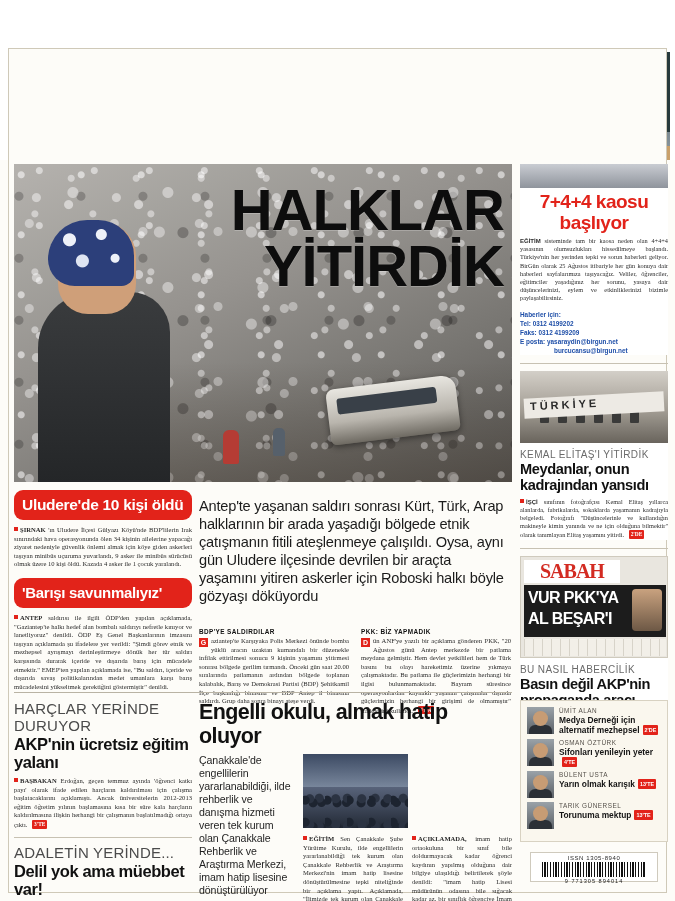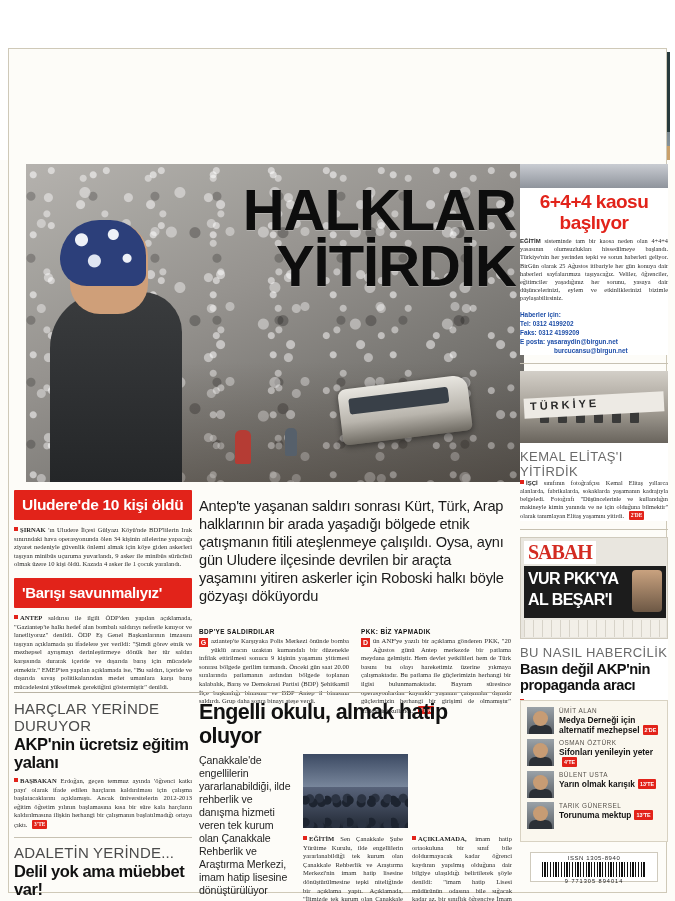--- a/index.html
+++ b/index.html
@@ -114,21 +114,21 @@
     content: ""; position: absolute; left: 14px; top: -20px;
     width: 7px; height: 26px; background: #e7b98f; border-radius: 4px;
   }
   .mp-desk {
     position: absolute; left: 0; bottom: 0; width: 100%; height: 14px;
     background: #c9a06a;
   }
 
   
   .hero {
-    position: absolute; left: 26px; top: 164px;
+    position: absolute; left: 14px; top: 164px;
     width: 498px; height: 318px;
     overflow: hidden;
     background: #8c8478;
   }
   .hero-rocks {
     position: absolute; inset: 0;
     background:
       radial-gradient(circle at 12% 18%, rgba(255,255,255,.55) 0 3px, transparent 4px),
       radial-gradient(circle at 28% 42%, rgba(255,255,255,.45) 0 4px, transparent 5px),
       radial-gradient(circle at 46% 12%, rgba(255,255,255,.5) 0 3px, transparent 4px),
@@ -214,21 +214,21 @@
     position: absolute; left: 14px; top: 490px;
     width: 178px;
   }
   .red-banner {
     background: #e2231a;
     color: #fff;
     font-weight: 700;
     font-size: 15.5px;
     line-height: 19px;
     padding: 5px 8px 6px 8px;
-    border-radius: 1px;
+    border-radius: 9px;
     letter-spacing: -0.3px;
   }
   .red-banner.small { font-size: 15px; }
   .body-text {
     font-family: "Liberation Serif", serif;
     font-size: 6.6px;
     line-height: 8.6px;
     color: #2a2a2a;
     text-align: justify;
     margin-top: 6px;
@@ -353,36 +353,36 @@
     position: absolute; left: 4px; top: 24px; width: 140px; height: 20px;
     background: #efeade; transform: rotate(-3deg);
   }
   .banner-cloth span {
     position: absolute; left: 6px; top: 2px;
     font-size: 11px; font-weight: 700; color: #2a2a2a; letter-spacing: 3px;
   }
   .fig { position: absolute; bottom: 20px; width: 9px; height: 22px; background: #3a3a38; border-radius: 4px 4px 1px 1px; }
 
   .rail-kicker {
-    font-size: 13px; color: #6a6a6a; letter-spacing: .4px; margin-top: 6px;
+    font-size: 10px; color: #6a6a6a; letter-spacing: .4px; margin-top: 6px;
   }
   .rail-headline {
     font-size: 14.6px; font-weight: 700; line-height: 16.5px;
     color: #111; letter-spacing: -0.4px; margin-top: 1px; margin-bottom: 4px;
   }
 
   .sabah-ad {
     width: 148px; height: 102px; position: relative; overflow: hidden;
     background: #e9e6df; border: 1px solid #cfcabd;
   }
   .sabah-logo {
     position: absolute; left: 3px; top: 3px;
     font-family: "Liberation Serif", serif; font-weight: 700;
     font-size: 20px; color: #d32b22; letter-spacing: -1px;
-    background: #fff; padding: 0 4px;
+    background: #fff; padding: 0 16px;
   }
   .sabah-strip {
     position: absolute; left: 3px; top: 28px; width: 142px; height: 52px;
     background: #1c1c1c; color: #fff;
   }
   .sabah-strip .t {
     font-size: 16px; font-weight: 700; line-height: 17px;
     padding: 4px 4px 0 4px; letter-spacing: -0.6px;
   }
   .sabah-face {
@@ -594,21 +594,21 @@
           </div>
         </div>
       </div>
     </div>
   </div>
 
   <div class="rail">
 
     <div class="rail-card">
       <div class="rail-photo-1"></div>
-      <div class="rail-title-red">6+4+4 kaosu başlıyor</div>
+      <div class="rail-title-red">7+4+4 kaosu başlıyor</div>
       <div class="rail-body">
         <b>EĞİTİM</b>
         <span>sisteminde tam bir kaosa neden olan 4+4+4 yasasının olumsuzlukları hissedilmeye başlandı. Türkiye'nin her yerinden tepki ve sorun haberleri geliyor. BirGün olarak 25 Ağustos itibariyle her gün konuya dair haberleri sayfalarımıza taşıyacağız. Veliler, öğrenciler, eğitimciler yaşadığınız her sorunu, yasaya dair düşüncelerinizi, eylem ve etkinliklerinizi bizimle paylaşabilirsiniz.</span>
       </div>
       <div class="contact">
         <span>Haberler için:</span><br>
         <span>Tel: 0312 4199202</span><br>
         <span>Faks: 0312 4199209</span><br>
         <span>E posta: yasaraydin@birgun.net</span>
         <span class="ind">burcucansu@birgun.net</span>
@@ -623,20 +623,21 @@
         <div class="fig" style="left:38px;height:26px;"></div>
         <div class="fig" style="left:56px;"></div>
         <div class="fig" style="left:74px;height:25px;"></div>
         <div class="fig" style="left:92px;"></div>
         <div class="fig" style="left:110px;height:24px;"></div>
         <div class="banner-cloth">
           <span>TÜRKİYE</span>
         </div>
       </div>
       <div class="rail-kicker">KEMAL ELİTAŞ'I YİTİRDİK</div>
+      <div class="rail-headline">Meydanlar, onun kadrajından yansıdı</div>
       <div class="rail-body">
         <span class="sq"></span><b>İŞÇİ</b>
         <span>sınıfının fotoğrafçısı Kemal Elitaş yıllarca alanlarda, fabrikalarda, sokaklarda yaşamanın kadrajıyla belgeledi. Fotoğrafı "Düşüncelerinle ve kullandığın makineyle kimin yanında ve ne için olduğuna bilmektir" olarak tanımlayan Elitaş yaşamını yitirdi.</span>
         <span class="pg">2'DE</span>
       </div>
     </div>
 
     <div class="rail-sep"></div>
 
     <div class="rail-card">

